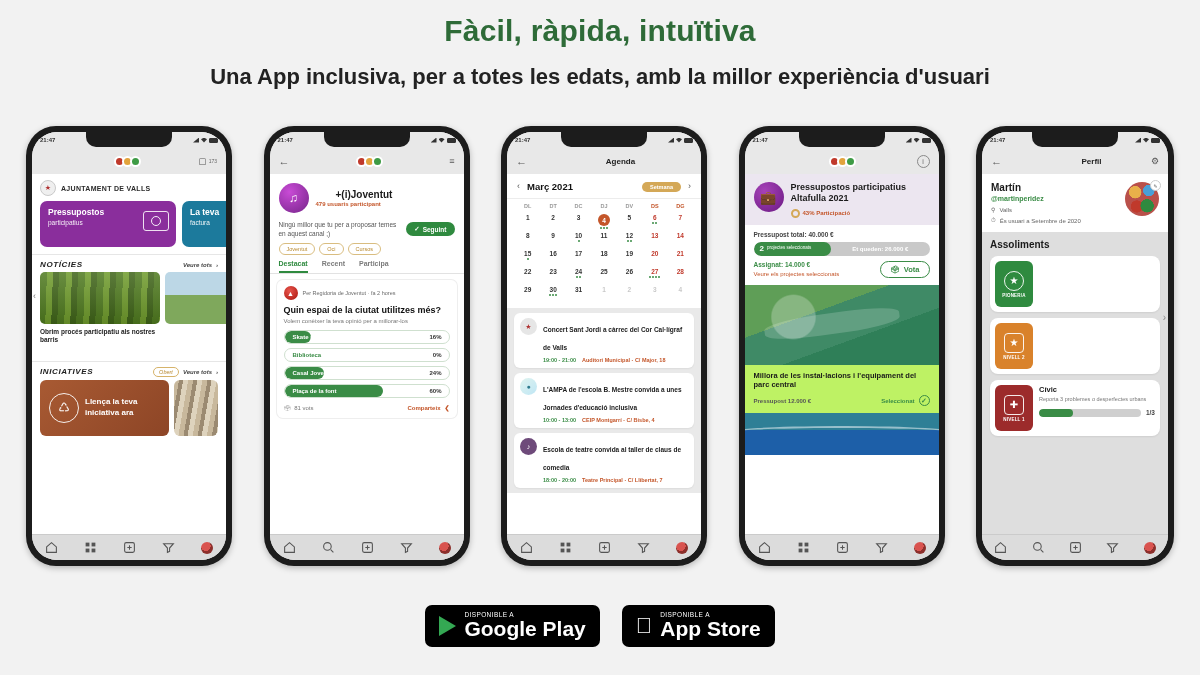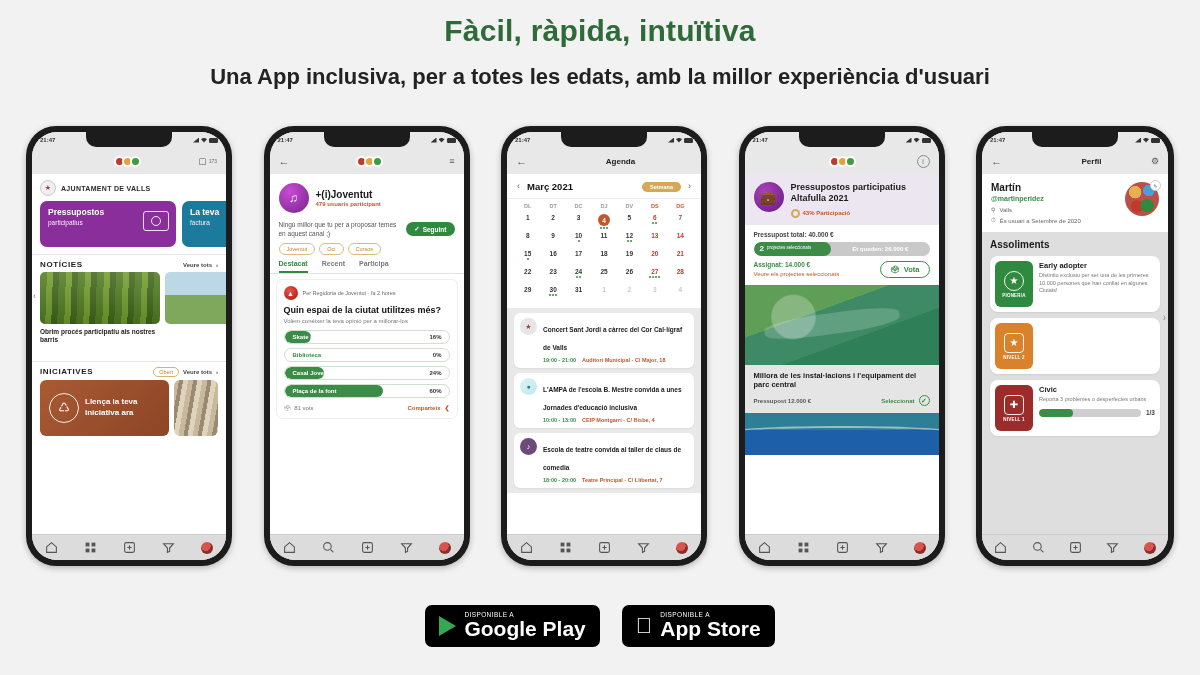--- a/index.html
+++ b/index.html
@@ -136,21 +136,21 @@
   .card-icon {
     position:absolute; right:7px; top:10px; width:26px; height:20px;
     border:1.4px solid rgba(255,255,255,.85); border-radius:3px;
   }
   .card-icon:after{
     content:""; position:absolute; left:50%; top:50%; transform:translate(-50%,-50%);
     width:8px; height:8px; border:1.2px solid rgba(255,255,255,.9); border-radius:50%;
   }
   .sec-head {
     display:flex; align-items:center; justify-content:space-between;
-    padding:5px 8px 3px; border-top:1px solid #e6e6e6;
+    padding:5px 8px 3px; border-top:1px solid #e6e6e6;font-style:italic;
   }
   .sec-title { font-size:8px; font-weight:bold; letter-spacing:.6px; color:#222; }
   .sec-right { display:flex; align-items:center; gap:4px; }
   .pill-tag {
     font-size:5.5px; color:#b8892f; border:1px solid #d6b36a;
     border-radius:7px; padding:1px 5px; background:#fff;
   }
   .sec-link { font-size:6px; color:#444; font-weight:bold; }
   .news-row { display:flex; gap:5px; padding:0 8px; position:relative; }
   .news-card { flex:0 0 120px; }
@@ -190,21 +190,21 @@
   }
 
   
   .ch-head { display:flex; align-items:center; gap:7px; padding:9px 9px 4px; }
   .ch-avatar {
     width:30px; height:30px; border-radius:50%; flex:0 0 30px;
     background:radial-gradient(circle at 35% 30%, #c94bd6, #8a2e9c 75%);
     display:flex; align-items:center; justify-content:center;
     color:#fff; font-size:12px;
   }
-  .ch-name { font-size:10px; font-weight:bold; color:#1a1a1a; }
+  .ch-name { font-size:10px; font-weight:bold; color:#1a1a1a;margin-left:20px; }
   .ch-meta { font-size:6px; color:#c4562a; font-weight:bold; margin-top:1px; }
   .ch-desc-row { display:flex; align-items:center; gap:6px; padding:3px 9px 5px; }
   .ch-desc { font-size:6.5px; color:#555; line-height:1.4; flex:1 1 auto; }
   .btn-follow {
     flex:0 0 auto; background:#2f8a3f; color:#fff; border-radius:9px;
     font-size:6.5px; font-weight:bold; padding:3px 8px;
     display:flex; align-items:center; gap:3px;
   }
   .chips { display:flex; gap:4px; padding:0 9px 5px; }
   .chip {
@@ -319,21 +319,21 @@
     background:
       radial-gradient(circle at 25% 40%, rgba(255,255,255,.25) 0 14%, transparent 15%),
       linear-gradient(160deg,#5f9e57 0 35%, #3f8a66 35% 62%, #2f7f58 62% 100%);
     position:relative;
   }
   .proj-img:after{
     content:""; position:absolute; left:10%; top:35%; width:70%; height:26%;
     background:rgba(255,255,255,.18); border-radius:40%;
     transform:rotate(-8deg);
   }
-  .proj-card { background:#e5e5e5; padding:6px 9px 7px; }
+  .proj-card { background:#bef264; padding:6px 9px 7px; }
   .proj-ttl { font-size:7.5px; font-weight:bold; color:#1a1a1a; line-height:1.3; }
   .proj-row { display:flex; align-items:center; justify-content:space-between; margin-top:5px; }
   .proj-budget { font-size:6px; color:#555; font-weight:bold; }
   .proj-sel { display:flex; align-items:center; gap:4px; font-size:6px; color:#3a8c46; font-weight:bold; }
   .chk {
     width:11px; height:11px; border-radius:50%; border:1.3px solid #3a8c46;
     color:#3a8c46; font-size:7px; display:flex; align-items:center; justify-content:center;
   }
   .proj-img2 {
     height:42px;
@@ -1017,24 +1017,20 @@
               <span class="pf-edit">✎</span>
             </span>
           </div>
           <div class="ach-sec">
             <div class="ach-title">Assoliments</div>
             <div class="ach">
               <span class="badge green">
                 <span class="badge-glyph">★</span>
                 <span class="badge-lvl">PIONER/A</span>
               </span>
-              <span class="ach-body">
-                <div class="ach-name">Early adopter</div>
-                <div class="ach-desc">Distintiu exclusiu per ser una de les primeres 10.000 persones que han confiat en algunes Ciutats!</div>
-              </span>
             </div>
             <div class="ach">
               <span class="badge orange">
                 <span class="badge-glyph">★</span>
                 <span class="badge-lvl">NIVELL 2</span>
               </span>
             </div>
             <div class="ach">
               <span class="badge red">
                 <span class="badge-glyph">✚</span>

